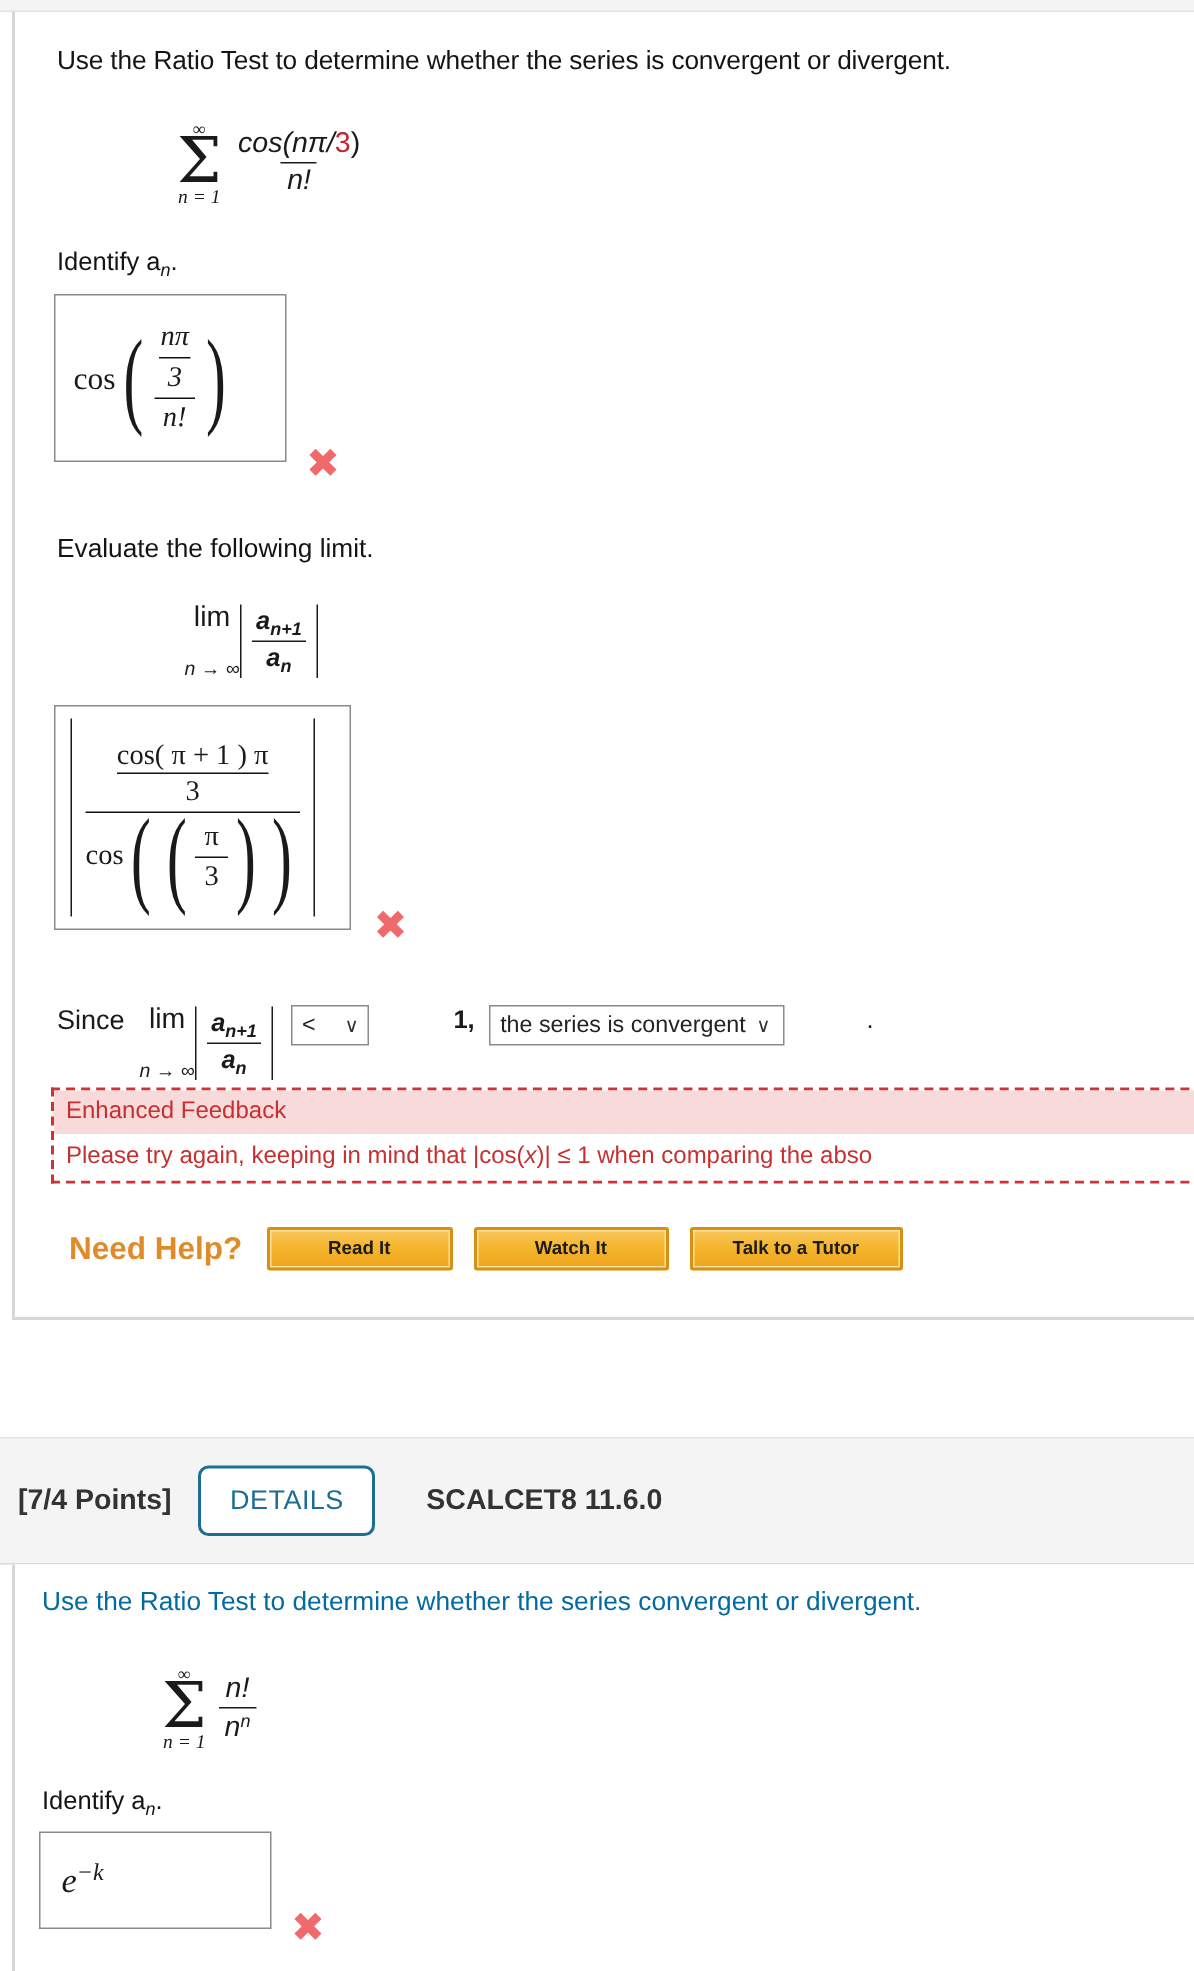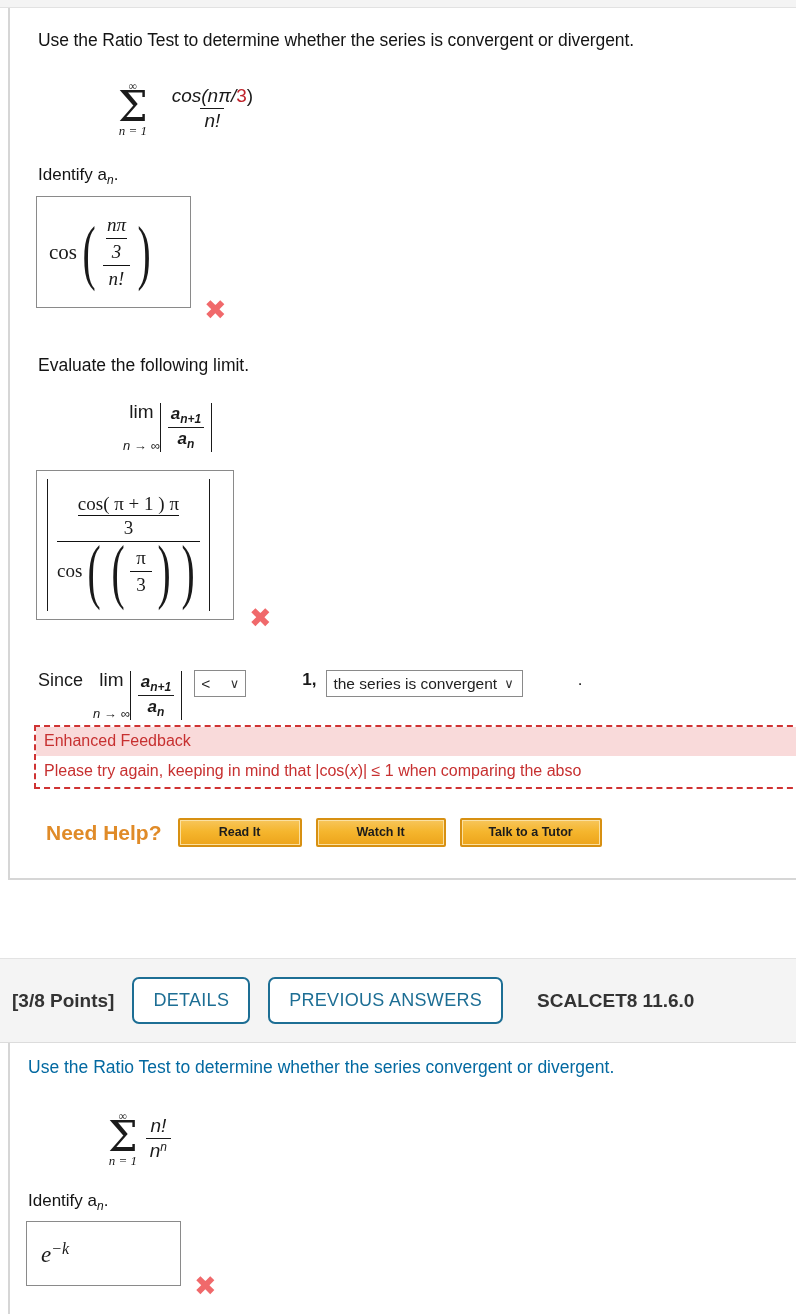--- a/index.html
+++ b/index.html
@@ -31,21 +31,21 @@
   .sig-top{font-size:12px;font-family:"Liberation Serif",serif;margin-bottom:-2px;}
   .sig-glyph{font-size:42px;font-family:"DejaVu Serif",serif;font-weight:400;line-height:0.82;}
   .sig-bot{font-size:13px;font-style:italic;font-family:"Liberation Serif",serif;margin-top:0px;}
   .frac{display:inline-flex;flex-direction:column;align-items:center;vertical-align:middle;}
   .frac .num{padding:0 4px 1px 4px;}
   .frac .den{padding:1px 4px 0 4px;border-top:1.6px solid #1a1a1a;}
   .mi{font-style:italic;}
   .red{color:#c0242c;}
 
   #sum1{left:108px;top:72px;}
-  #sum1 .body{margin-left:20px;font-size:19px;}
+  #sum1 .body{margin-left:7px;font-size:19px;}
   #sum1 .num{font-size:19px;}
   #sum1 .den{font-size:19px;}
 
   
   .identify{position:absolute;font-size:17px;color:#141414;}
   .identify .sub{font-size:12px;vertical-align:-4px;font-style:italic;}
   #identify1{left:28px;top:157px;}
 
   
   .ansbox{
@@ -272,23 +272,22 @@
 
   <div class="needhelp">
     <span class="nh-label">Need Help?</span>
     <div class="nh-btn" id="btn-read">Read It</div>
     <div class="nh-btn" id="btn-watch">Watch It</div>
     <div class="nh-btn" id="btn-tutor">Talk to a Tutor</div>
   </div>
 </div>
 
 <div class="qhead">
-  <span class="points">[3/8 Points]</span>
+  <span class="points">[7/4 Points]</span>
   <span class="pill">DETAILS</span>
-  <span class="pill">PREVIOUS ANSWERS</span>
   <span class="scalcet">SCALCET8 11.6.0</span>
 </div>
 
 <div class="panel2"></div>
 
 <div id="q-text2">Use the Ratio Test to determine whether the series convergent or divergent.</div>
 
 <div class="sum-wrap" id="sum2">
   <div class="sigma-col">
     <span class="sig-top">∞</span>

